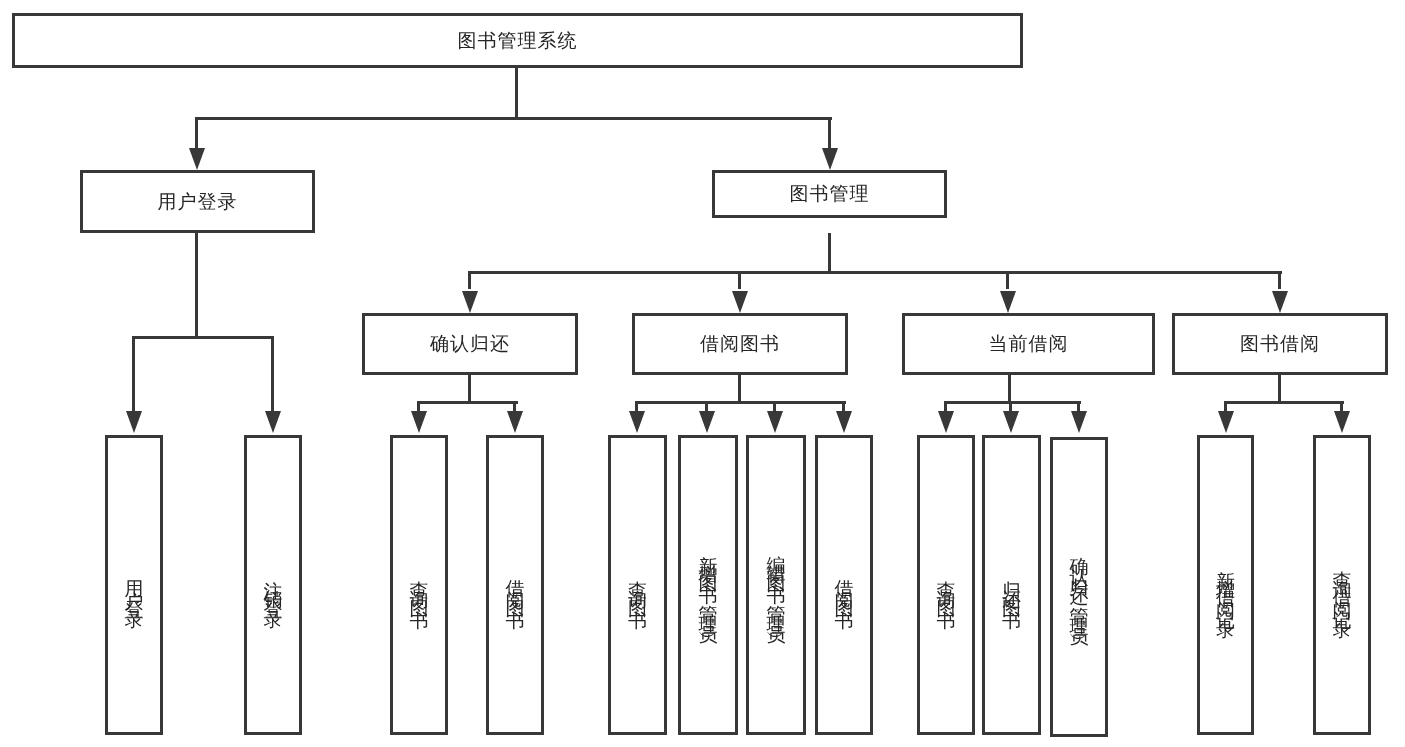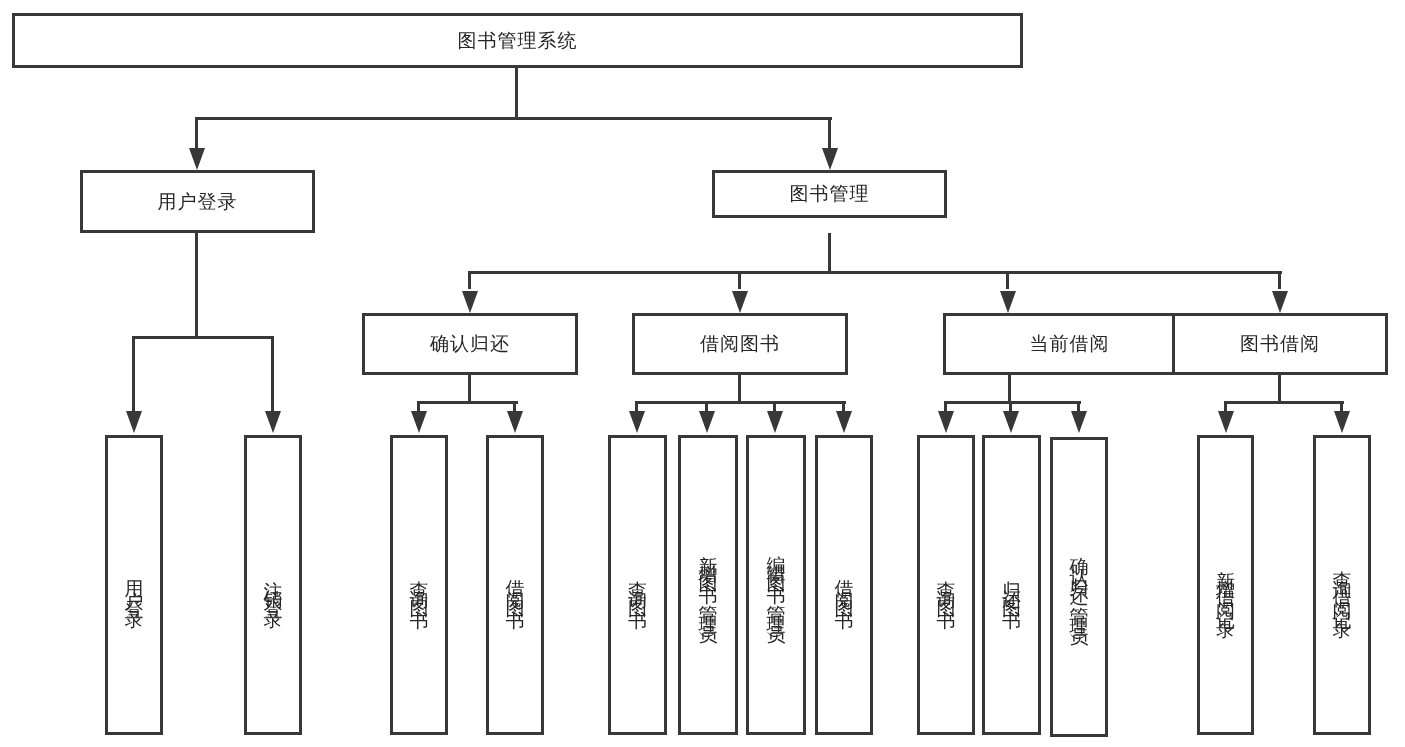--- a/index.html
+++ b/index.html
@@ -100,21 +100,21 @@
   <div class="arrow" style="left:1000px; top:291px;"></div>
   <div class="vline" style="left:1278px; top:273px; height:16px;"></div>
   <div class="arrow" style="left:1272px; top:291px;"></div>
 
   <div class="box" style="left:362px; top:313px; width:216px; height:62px;">
     <span>确认归还</span>
   </div>
   <div class="box" style="left:632px; top:313px; width:216px; height:62px;">
     <span>借阅图书</span>
   </div>
-  <div class="box" style="left:943px; top:313px; width:253px; height:62px;">
+  <div class="box" style="left:902px; top:313px; width:253px; height:62px;">
     <span>当前借阅</span>
   </div>
   <div class="box" style="left:1172px; top:313px; width:216px; height:62px;">
     <span>图书借阅</span>
   </div>
 
   <div class="vline" style="left:468px; top:375px; height:28px;"></div>
   <div class="hline" style="left:417px; top:401px; width:101px;"></div>
   <div class="vline" style="left:417px; top:403px; height:10px;"></div>
   <div class="arrow" style="left:411px; top:411px;"></div>

